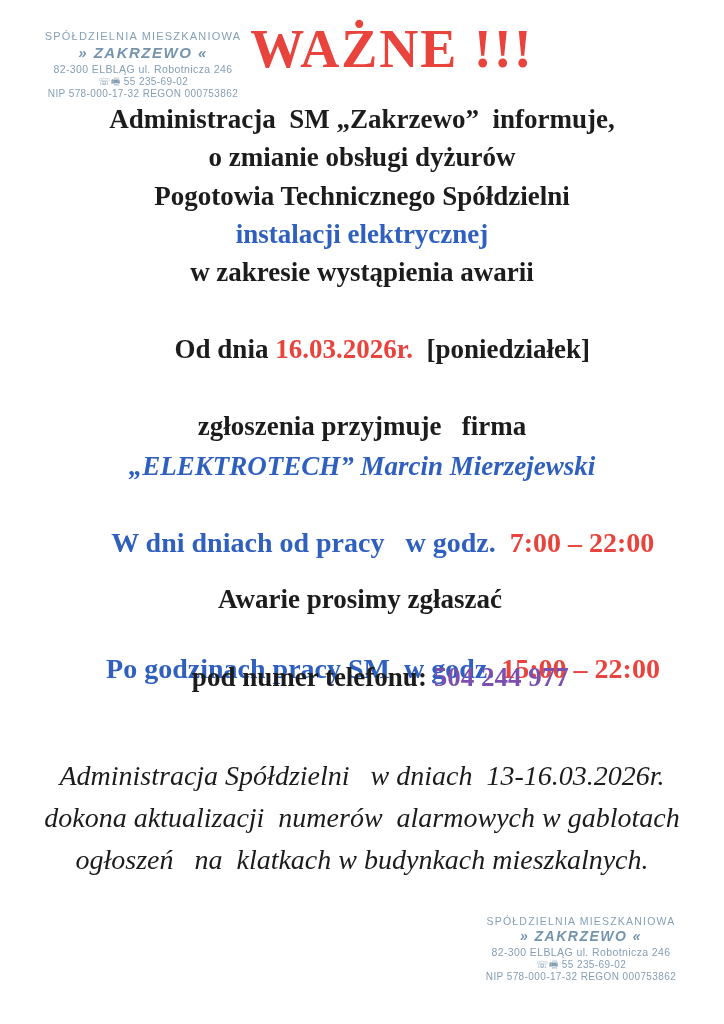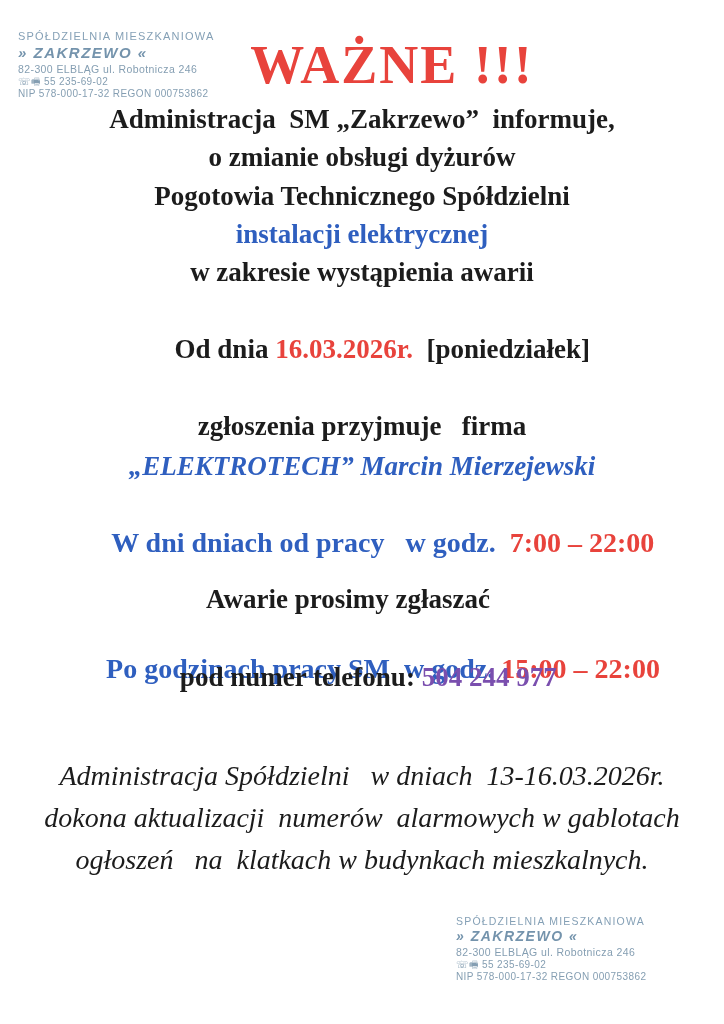--- a/index.html
+++ b/index.html
@@ -18,21 +18,21 @@
 
   .page {
     position: relative;
     width: 724px;
     height: 1024px;
   }
 
   
   .stamp {
     position: absolute;
-    text-align: left;
+    text-align: center;
     color: #7d98ad;
     line-height: 1.25;
     font-family: "Liberation Sans", sans-serif;
     letter-spacing: 0.4px;
     opacity: 0.95;
   }
   .stamp .l1 {
     font-size: 11px;
     letter-spacing: 1.2px;
     color: #7e9bb2;
@@ -69,21 +69,20 @@
     left: 0;
     width: 724px;
     text-align: center;
     padding-left: 60px;
     box-sizing: border-box;
     font-family: "Liberation Serif", serif;
     font-weight: bold;
     font-size: 54px;
     letter-spacing: 2px;
     color: #e8433c;
-    margin-top: 16px;
   }
 
   
   #body-block {
     position: absolute;
     top: 100px;
     left: 0;
     width: 724px;
     text-align: center;
   }
@@ -124,21 +123,21 @@
     font-size: 28px;
     color: #2f5fbf;
     line-height: 1.5;
     white-space: pre;
   }
 
   
   #phone-block {
     position: absolute;
     top: 580px;
-    left: 0;
+    left: 12px;
     width: 696px;
     text-align: center;
   }
   .phone-line {
     font-family: "Liberation Serif", serif;
     font-weight: bold;
     font-size: 27px;
     color: #1c1c1c;
     line-height: 1.45;
     white-space: pre;

